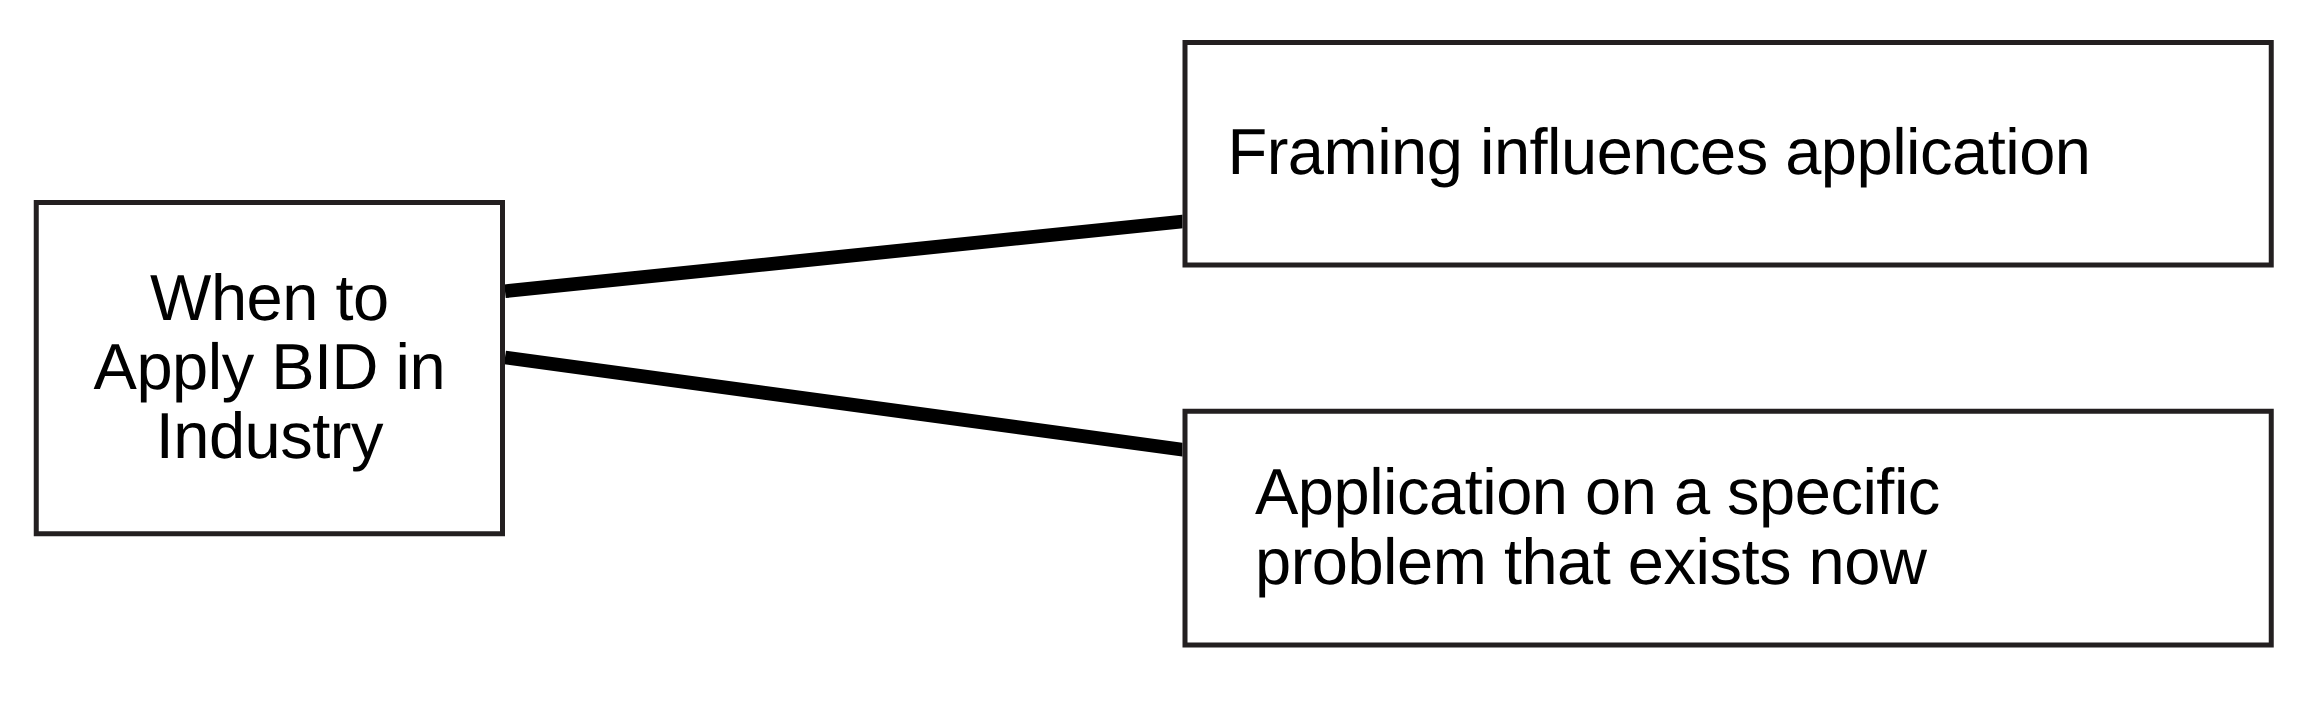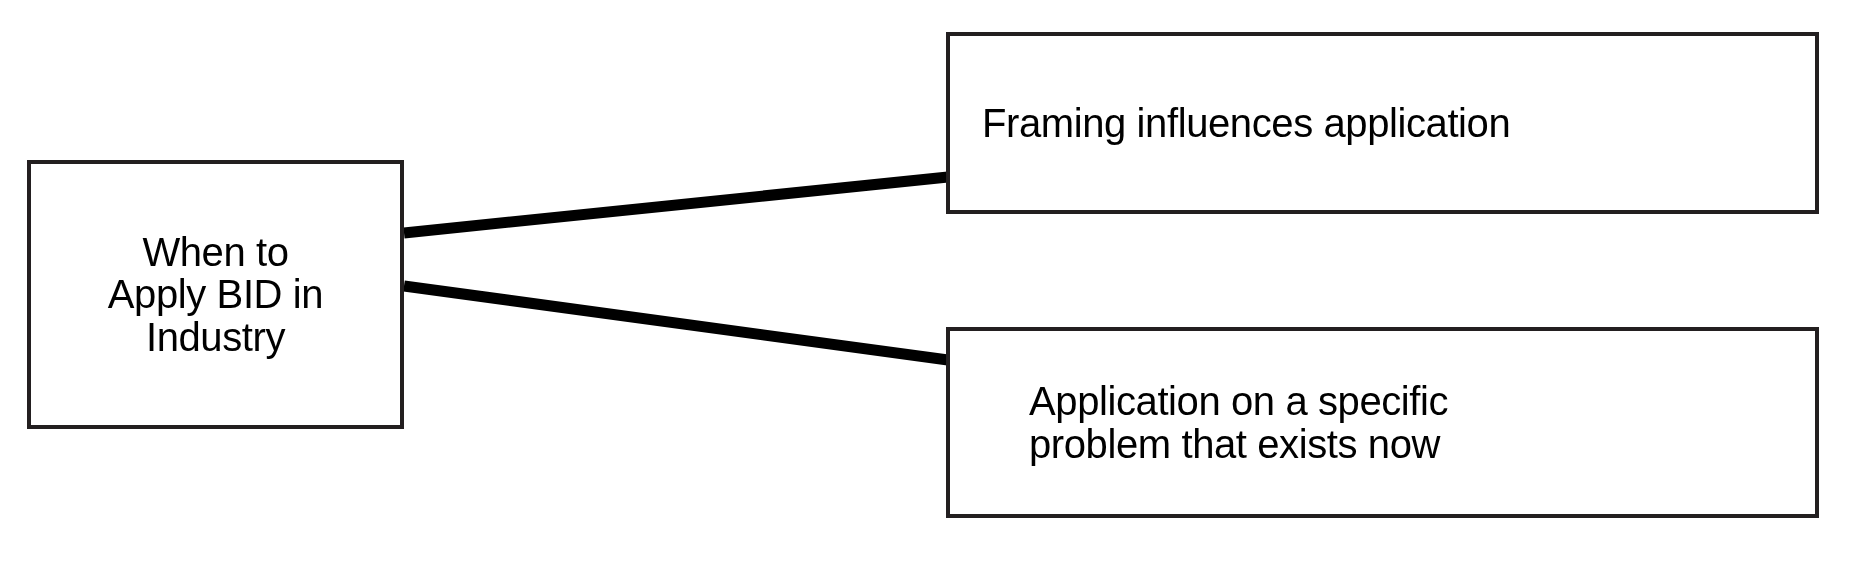--- a/index.html
+++ b/index.html
@@ -31,21 +31,21 @@
     box-sizing: border-box;
     background: #ffffff;
     border: 4px solid #231f20;
     display: flex;
     align-items: center;
     justify-content: center;
     z-index: 2;
   }
   .node-text {
     color: #000000;
-    font-size: 40px;
+    font-size: 52px;
     line-height: 1.06;
     letter-spacing: -0.4px;
     white-space: pre-line;
     text-align: center;
   }
   #node-root {
     left: 27px;
     top: 122px;
     width: 377px;
     height: 269px;
@@ -68,21 +68,21 @@
   }
   #node-application {
     left: 946px;
     top: 327px;
     width: 873px;
     height: 191px;
   }
   #node-application .node-text {
     text-align: left;
     width: 100%;
-    padding-left: 79px;
+    padding-left: 54px;
     box-sizing: border-box;
   }
 </style>
 </head>
 <body>
 
 <div id="diagram-canvas">
 
   <svg id="connector-layer" viewBox="0 0 1859 571" xmlns="http://www.w3.org/2000/svg">
     <line x1="404" y1="233" x2="948" y2="177" stroke="#000000" stroke-width="11" stroke-linecap="butt"></line>

